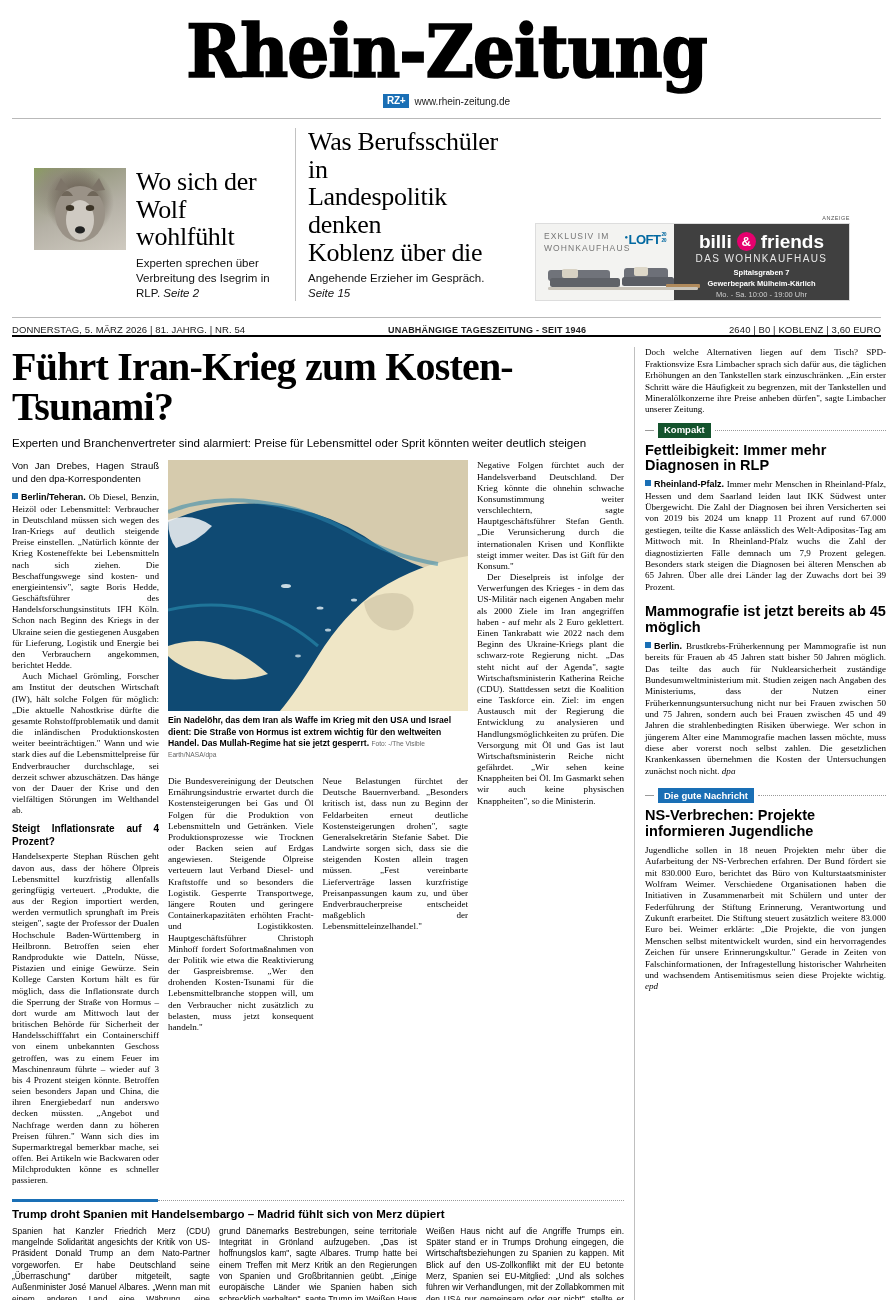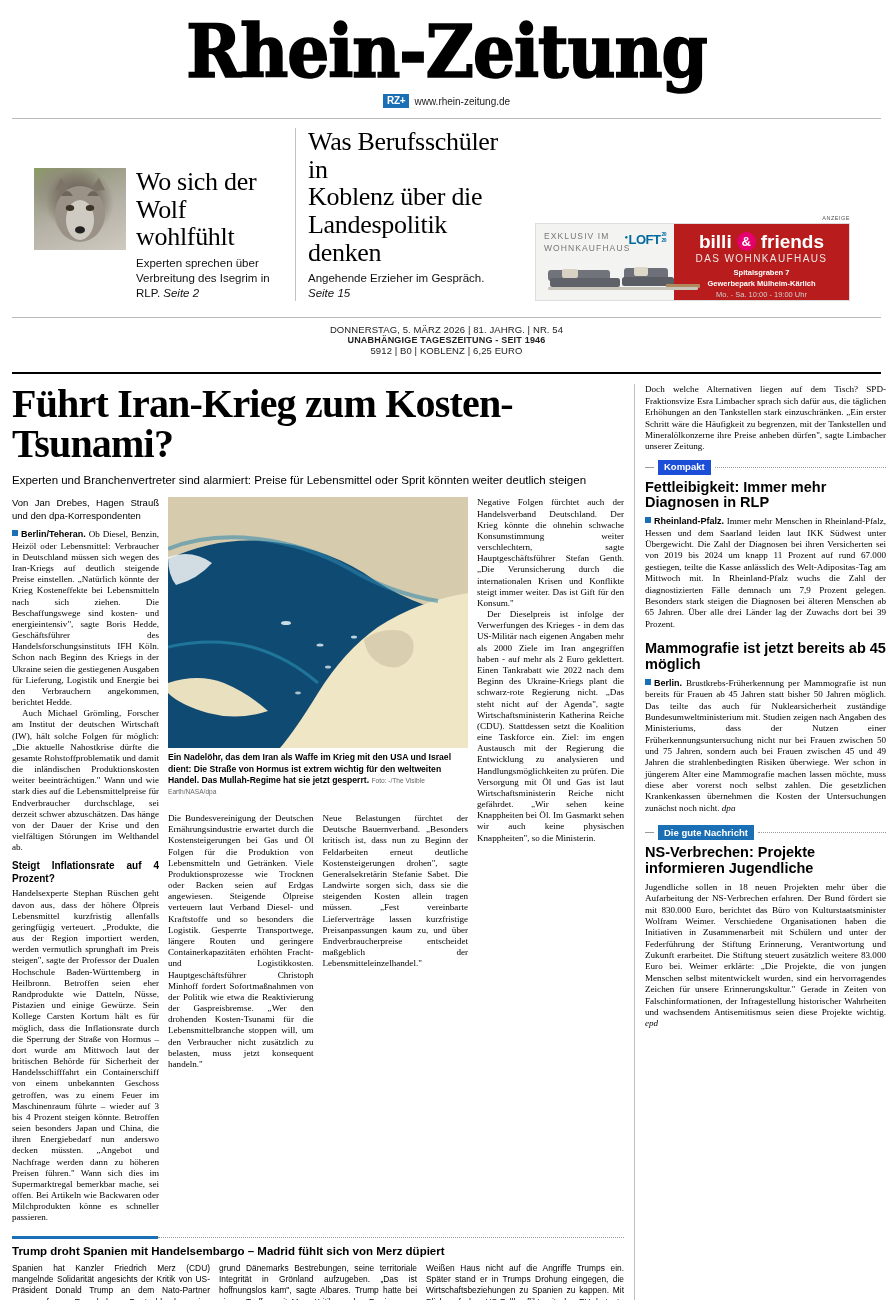--- a/index.html
+++ b/index.html
@@ -76,21 +76,21 @@
   .loft-logo {
     position:absolute; right:8px; top:8px;
     font-family:"Liberation Sans",sans-serif; font-weight:bold; font-size:13px; color:#0369a1;
     letter-spacing:-0.5px; display:flex; align-items:flex-start; gap:1px;
   }
   .loft-sq { font-size:5px; line-height:1.05; text-align:center; border:0; }
   .sofa {
     position:absolute; left:10px; bottom:6px; width:160px; height:34px;
   }
   .ad-right {
-    flex:0 0 175px; background:#b91c1c; color:#fff; text-align:center;
+    flex:0 0 175px; background:#404040; color:#fff; text-align:center;
     padding:8px 6px 6px 6px;
   }
   .billi {
     font-family:"Liberation Sans",sans-serif; font-weight:bold; font-size:19px;
     display:flex; align-items:center; justify-content:center; gap:5px; line-height:1;
   }
   .amp-circle {
     display:inline-flex; align-items:center; justify-content:center;
     width:19px; height:19px; border-radius:50%; background:#e6006e;
     font-size:13px; font-weight:bold;
@@ -104,21 +104,21 @@
     line-height:1.45; margin-top:4px;
   }
   .billi-hours {
     font-family:"Liberation Sans",sans-serif; font-size:7.5px; color:#cfcfcf; line-height:1.45;
   }
 
   
   .infobar {
     display:flex; justify-content:space-between; align-items:center;
     font-family:"Liberation Sans",sans-serif; font-size:9.5px; color:#222;
-    padding: 6px 0 16px 0; letter-spacing:0.1px;flex-direction:column;
+    padding: 6px 0 0 0; letter-spacing:0.1px;
   }
   .infobar .mid { font-weight:bold; font-size:9px; letter-spacing:0.2px; }
 
   
   .main { display:flex; gap:0; padding-top:10px; }
   .main-left { flex:1 1 auto; width:629px; padding-right:10px; }
   .main-right { flex:0 0 252px; border-left:1px solid #bfbfbf; padding-left:10px; }
 
   .lead-head {
     font-family:"Liberation Serif", serif;
@@ -179,21 +179,21 @@
     margin:6px 0 6px 0;
   }
   .story2-grid { display:flex; gap:9px; }
   .story2-grid .col { flex:1; font-family:"Liberation Sans",sans-serif; font-size:8.4px; line-height:1.35; }
   .story2-grid .col p { text-indent:0; }
 
   
   .kicker-row { display:flex; align-items:center; gap:4px; margin-bottom:5px; }
   .kicker-dash { width:9px; border-top:1px solid #999; }
   .kicker {
-    background:#1d4ed8; color:#fff; font-family:"Liberation Sans",sans-serif;
+    background:#14532d; color:#fff; font-family:"Liberation Sans",sans-serif;
     font-weight:bold; font-size:9.5px; padding:1.5px 6px; line-height:1.25;
   }
   .kicker-line { flex:1; border-top:1px dotted #999; }
   .side-head {
     font-family:"Liberation Sans",sans-serif; font-weight:bold; font-size:14.5px;
     line-height:1.1; margin:0 0 5px 0;
   }
   .side-body { font-size:9.1px; line-height:1.25; text-align:justify; hyphens:auto; }
   .side-body p { margin:0; text-indent:0; }
   .side-gap { height:11px; }
@@ -238,22 +238,22 @@
           <span>Experten sprechen über Verbreitung des Isegrim in RLP.</span>
           <i>Seite 2</i>
         </div>
       </div>
     </div>
 
     <div class="teaser teaser-sep" style="flex:0 0 230px;">
       <div class="teaser-text">
         <div class="teaser-head">
           <div>Was Berufsschüler in</div>
+          <div>Landespolitik denken</div>
           <div>Koblenz über die</div>
-          <div>Landespolitik denken</div>
         </div>
         <div class="teaser-dek">
           <span>Angehende Erzieher im Gespräch.</span>
           <i>Seite 15</i>
         </div>
       </div>
     </div>
 
     <div class="adwrap">
       <div class="anzeige-label">ANZEIGE</div>
@@ -296,21 +296,21 @@
           <div class="billi-hours">Mo. - Sa. 10:00 - 19:00 Uhr</div>
         </div>
       </div>
     </div>
   </div>
 
   <div class="rule-thin"></div>
   <div class="infobar">
     <span>DONNERSTAG, 5. MÄRZ 2026 | 81. JAHRG. | NR. 54</span>
     <span class="mid">UNABHÄNGIGE TAGESZEITUNG - SEIT 1946</span>
-    <span>5912 | B0 | KOBLENZ | 6,25 EURO</span>
+    <span>2640 | B0 | KOBLENZ | 3,60 EURO</span>
   </div>
   <div class="rule-dbl"></div>
 
   <div class="main">
 
     <div class="main-left">
       <h1 class="lead-head">Führt Iran-Krieg zum Kosten-Tsunami?</h1>
       <div class="lead-dek">Experten und Branchenvertreter sind alarmiert: Preise für Lebensmittel oder Sprit könnten weiter deutlich steigen</div>
 
       <div class="lead-grid">

